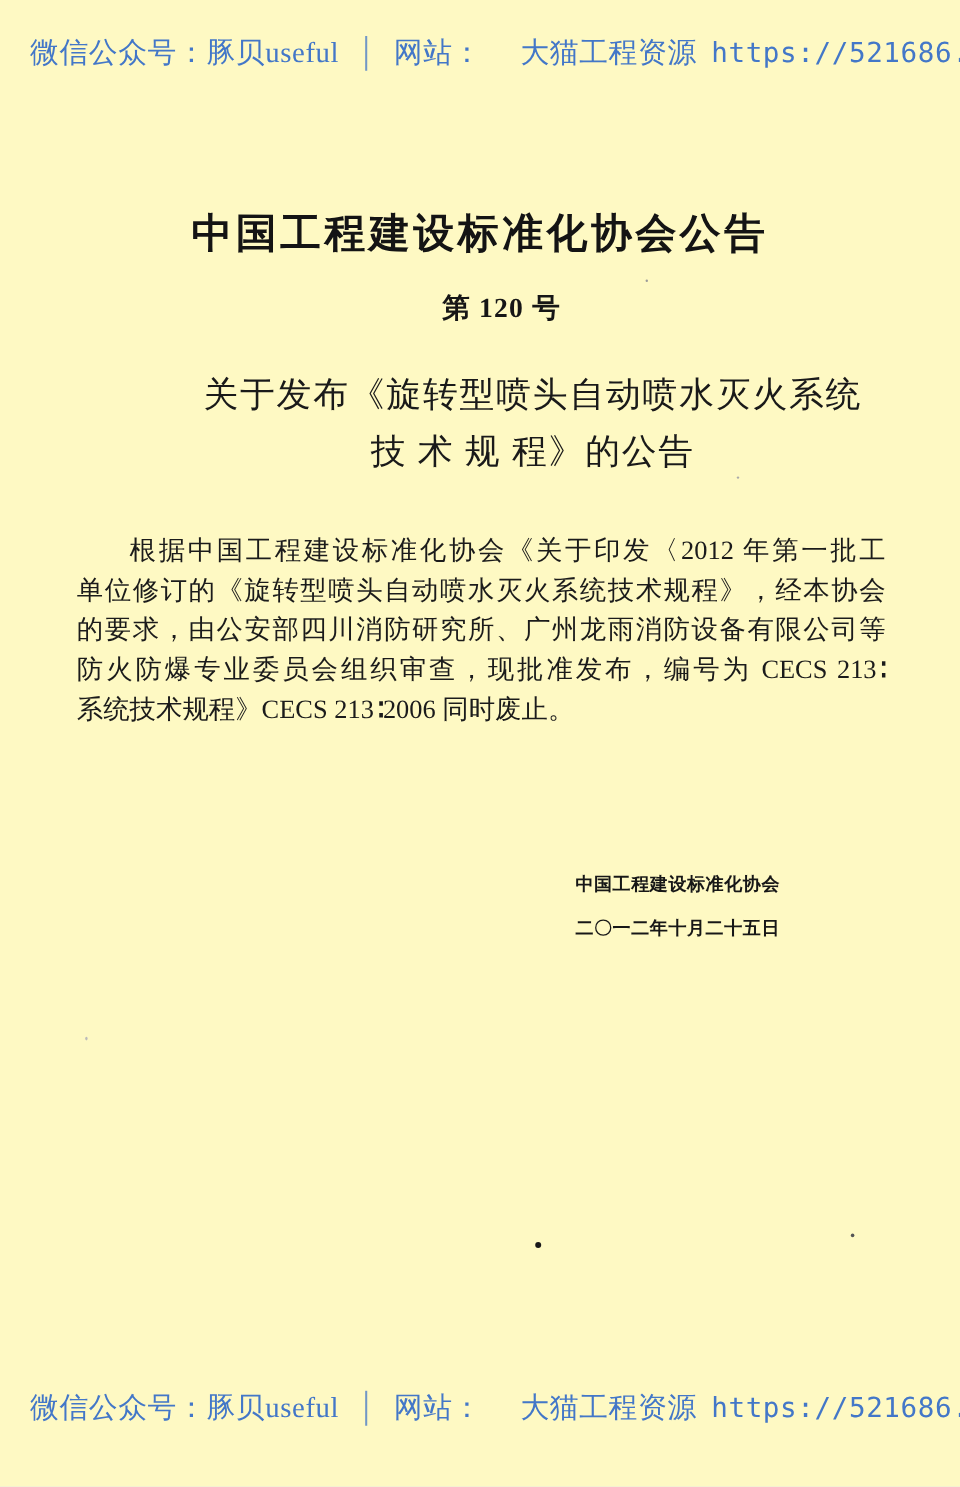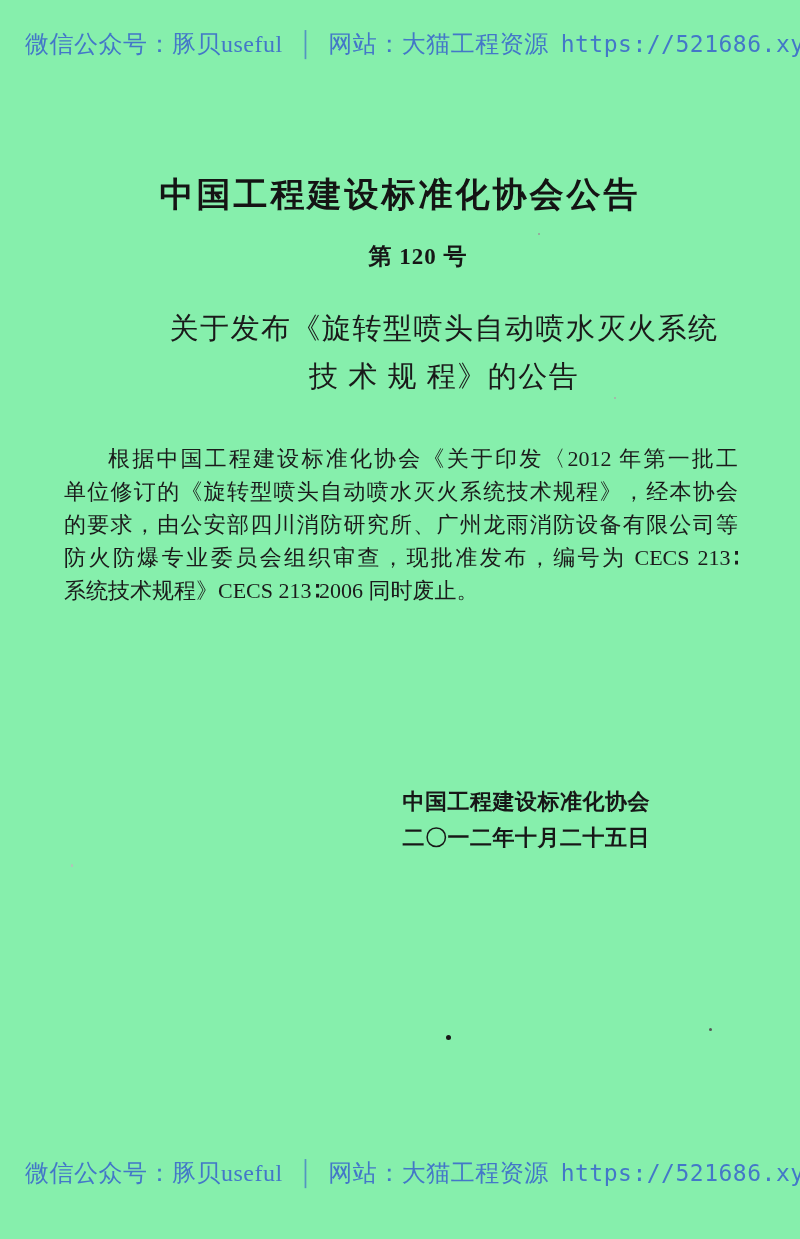--- a/index.html
+++ b/index.html
@@ -2,41 +2,41 @@
 <html lang="zh"><head>
 <meta charset="utf-8">
 <style>
   * { margin: 0; padding: 0; box-sizing: border-box; }
   html, body { background: #e8e8e8; }
   .page {
     position: relative;
     width: 800px;
     height: 1239px;
     margin: 0 auto;
-    background: #86efac;
+    background: #fef9c3;
     overflow: hidden;
     color: #1c1c1c;
     font-family: "Liberation Serif", "DejaVu Serif", serif;
   }
   
   .watermark {
     position: absolute;
     left: 25px;
     right: 5px;
     white-space: nowrap;
     font-family: "Liberation Serif", "DejaVu Serif", serif;
     font-size: 24px;
     letter-spacing: 0.5px;
     display: flex;
     align-items: baseline;
   }
   .watermark.top    { top: 28px; }
   .watermark.bottom { top: 1157px; }
   .watermark .sep   { margin: 0 14px; opacity: 0.75; font-weight: 300; }
-  .watermark .site-name { margin-right: 12px; }
+  .watermark .site-name { margin-right: 12px; margin-left: 32px; }
   .watermark .url {
     font-family: "DejaVu Sans Mono", "Liberation Mono", monospace;
     font-size: 23px;
     letter-spacing: 0.5px;
   }
   
   .center-line { position: absolute; left: 0; width: 100%; text-align: center; }
   .org-title {
     top: 172px;
     font-family: "Liberation Sans", "DejaVu Sans", sans-serif;
@@ -78,26 +78,26 @@
     height: 33px;
     overflow: hidden;
     text-align: justify;
     text-align-last: justify;
   }
   .body-text .line.first { text-indent: 44px; }
   .body-text .line.last  { text-align-last: left; }
   
   .signature {
     position: absolute;
-    top: 784px;
+    top: 720px;
     right: 150px;
     text-align: right;
     font-family: "Liberation Sans", "DejaVu Sans", sans-serif;
     font-weight: 600;
-    font-size: 22px;
+    font-size: 15px;
     line-height: 36px;
     letter-spacing: 0.5px;
     color: #171717;
   }
   
   .speck { position: absolute; border-radius: 50%; }
   .speck.s1 { left: 446px; top: 1035px; width: 5px; height: 5px; background: #181818; }
   .speck.s2 { left: 709px; top: 1028px; width: 3px; height: 3px; background: #555; }
   .speck.s3 { left: 538px; top: 233px;  width: 2px; height: 2px; background: #9a9a9a; }
   .speck.s4 { left: 614px; top: 397px;  width: 2px; height: 2px; background: #aaa; }

